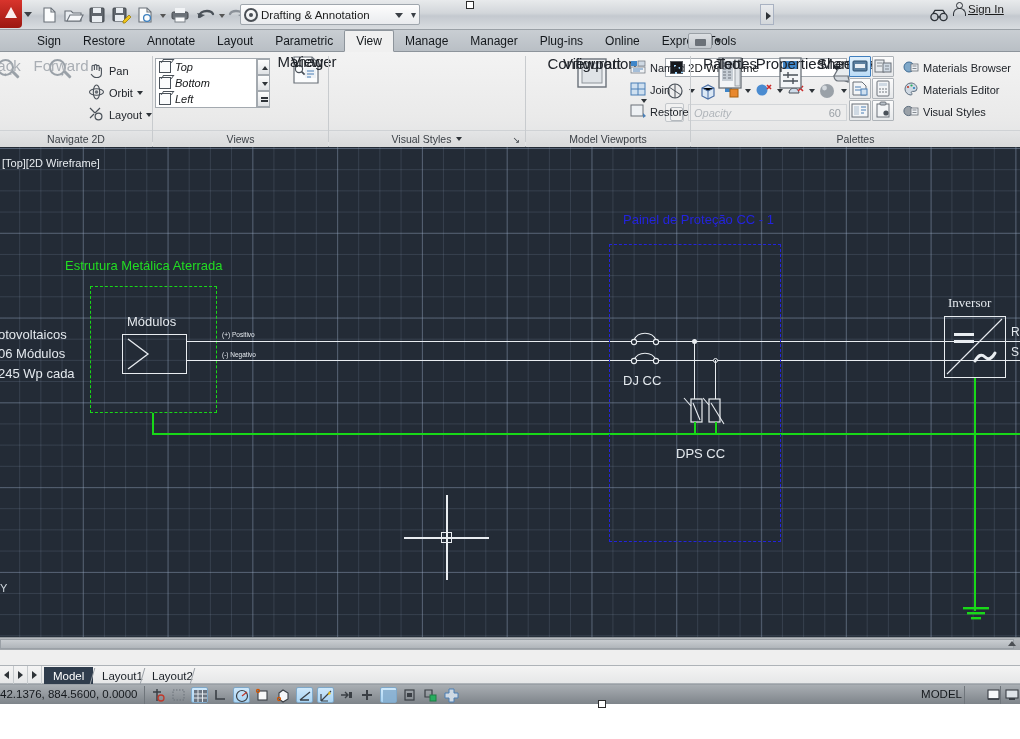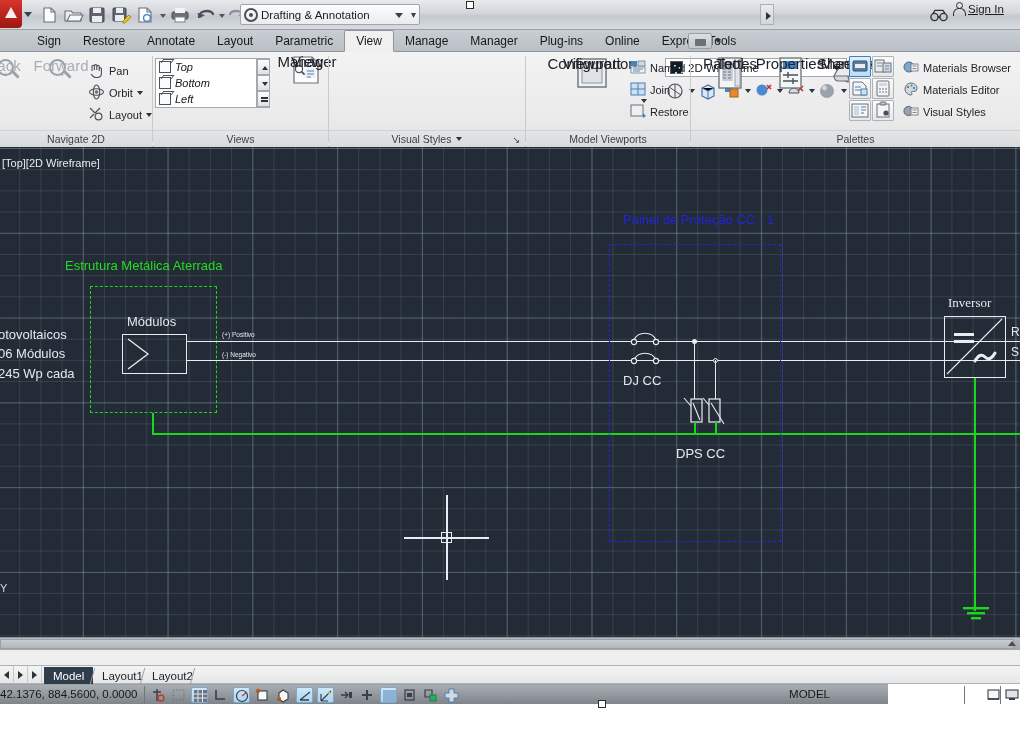--- a/index.html
+++ b/index.html
@@ -237,21 +237,21 @@
   .navb i{width:0;height:0;border-top:4px solid transparent;border-bottom:4px solid transparent;display:block;}
   .ltab{position:absolute;top:1px;height:18px;display:flex;align-items:center;
     font-size:11.5px;color:#1b2026;padding:0 9px;}
   .ltab.active{background:#2f3c4c;color:#fff;}
   .ltab-slash{position:absolute;top:1px;width:10px;height:18px;}
   .ltab-slash::after{content:"";position:absolute;left:4px;top:1px;width:1px;height:16px;
     background:#9aa0a6;transform:skewX(-16deg);}
 
   
   .statusbar{
-    position:absolute;left:0;top:684px;width:888px;height:20px;
+    position:absolute;left:0;top:684px;width:1020px;height:20px;
     background:linear-gradient(180deg,#a9aeb3,#7e848a);
     border-top:1px solid #9aa0a6;
     text-align:right;
   }
   .coords{position:absolute;left:0;top:3px;font-size:11.5px;color:#15191d;}
   .sdiv{position:absolute;top:1px;width:1px;height:18px;background:#6f757b;}
   .sbtn{position:absolute;top:2px;width:17px;height:16px;border-radius:2px;}
   .sbtn.on{background:linear-gradient(180deg,#cfe8fb,#a9d4f3);border:1px solid #7fa8c9;}
   .model-lbl{position:absolute;right:58px;top:3px;font-size:11.5px;color:#15191d;}
   .srbtn{position:absolute;top:2px;width:17px;height:16px;}
@@ -519,20 +519,27 @@
           <span class="caret"></span>
           <span class="vsb2">
             <svg width="22" height="20" viewBox="0 0 22 20">
                 <circle cx="10" cy="10" r="7" fill="#9aa1a8"></circle>
                 <circle cx="7.5" cy="7" r="2.4" fill="#d4d9de"></circle>
               </svg>
           </span>
           <span class="caret"></span>
         </div>
 
+        <div class="opacity-row">
+          <span class="op-icon"></span>
+          <span class="op-field">
+            <span>Opacity</span>
+            <span class="op-val">60</span>
+          </span>
+        </div>
       </div>
       <div class="panel-title">
         <span>Visual Styles</span>
         <span class="caret" style="margin-left:5px;"></span>
         <span class="panel-expand">↘</span>
       </div>
     </div>
     <div class="pdiv" style="left:525px;"></div>
 
     <div class="panel" style="left:526px;width:164px;">

